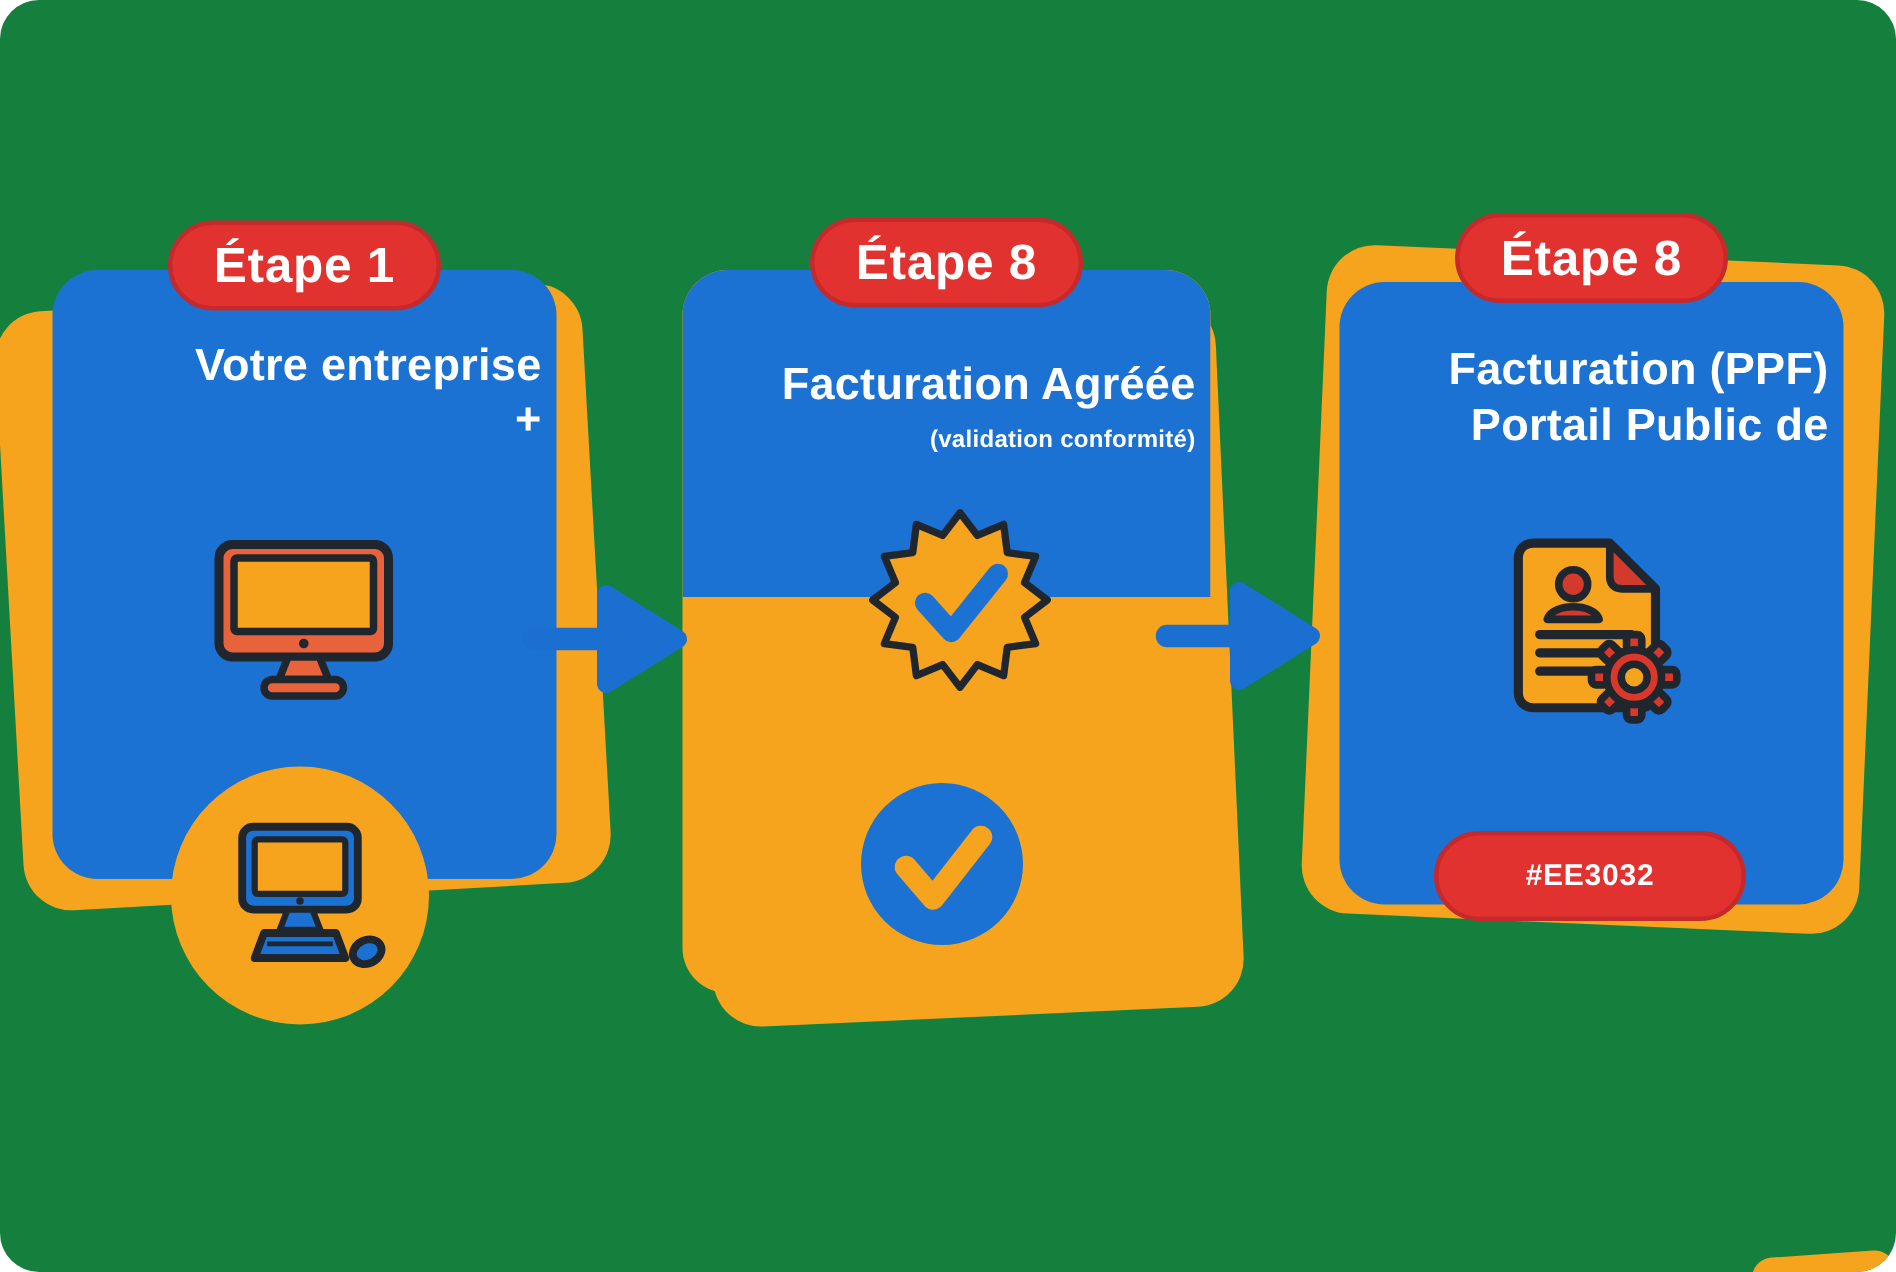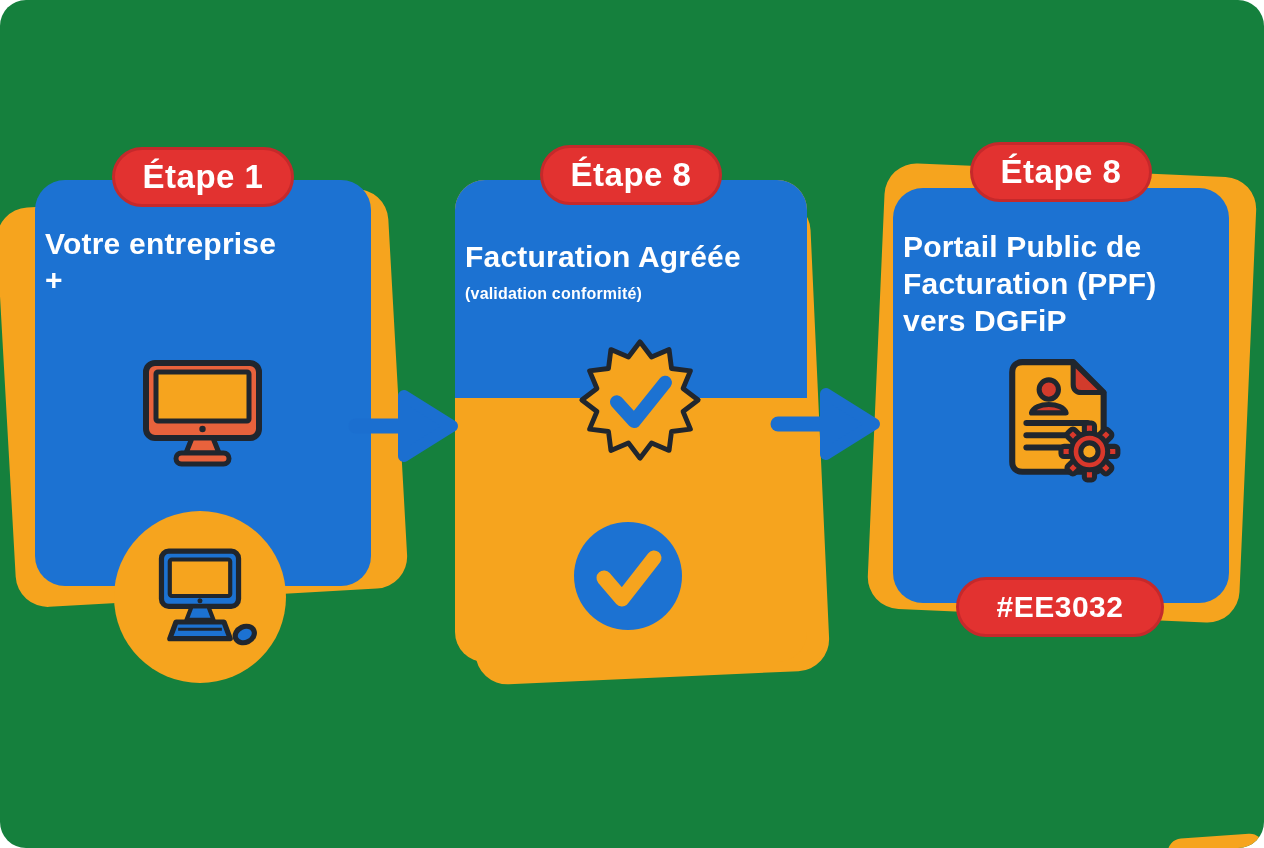--- a/index.html
+++ b/index.html
@@ -23,25 +23,25 @@
   
   .pill{
     position:absolute;height:60px;border-radius:31px;background:#e23230;
     border:3px solid #c5292b;box-sizing:border-box;z-index:5;
     display:flex;align-items:center;justify-content:center;
     color:#ffffff;font-weight:bold;font-size:33px;letter-spacing:0.5px;
   }
   .pill-1{left:112px;top:147px;width:182px;}
   .pill-2{left:540px;top:145px;width:182px;}
   .pill-3{left:970px;top:142px;width:182px;}
-  .pill-code{left:956px;top:577px;width:208px;font-size:30px;}
+  .pill-code{left:956px;top:554px;width:208px;font-size:20px;}
   
   .title{
     position:absolute;z-index:4;color:#ffffff;font-weight:bold;
-    text-align:left;font-size:30px;line-height:36px;letter-spacing:0.2px;
+    text-align:right;font-size:30px;line-height:36px;letter-spacing:0.2px;
   }
   .title-1{left:45px;top:226px;width:316px;}
   .title-2{left:465px;top:239px;width:332px;}
   .title-2 .sub{font-size:16px;line-height:32px;margin-top:3px;}
   .title-3{left:903px;top:228px;width:316px;line-height:37px;}
   
   .icon{position:absolute;z-index:4;line-height:0;}
   .monitor-1{left:140px;top:358px;}
   .circle-badge{
     position:absolute;left:114px;top:511px;width:172px;height:172px;border-radius:50%;
@@ -127,23 +127,22 @@
   <div class="icon arrow-2">
     <svg width="124" height="88" viewBox="0 0 124 88">
       <line x1="10" y1="44" x2="66" y2="44" stroke="#1b6fd0" stroke-width="15" stroke-linecap="round"></line>
       <path d="M58 14 L106 44 L58 74 Z" fill="#1b6fd0" stroke="#1b6fd0" stroke-width="12" stroke-linejoin="round"></path>
     </svg>
   </div>
 
   <div class="card card-3"></div>
   <div class="pill pill-3">Étape 8</div>
   <div class="title title-3">
+    <div>Facturation (PPF)</div>
     <div>Portail Public de</div>
-    <div>Facturation (PPF)</div>
-    <div>vers DGFiP</div>
   </div>
 
   <div class="icon doc-gear">
     <svg width="124" height="128" viewBox="0 0 122 126">
       <path d="M12 16 c0-6 4-10 10-10 h50 l30 30 v68 c0 6 -4 10 -10 10 h-70 c-6 0 -10 -4 -10 -10 z" fill="#f6a41e" stroke="#20262e" stroke-width="6" stroke-linejoin="round"></path>
       <path d="M72 6 l30 30 h-22 c-5 0 -8 -3 -8 -8 z" fill="#d23b2c" stroke="#20262e" stroke-width="5" stroke-linejoin="round"></path>
       <circle cx="48" cy="33" r="9.5" fill="#d23b2c" stroke="#20262e" stroke-width="5"></circle>
       <path d="M31 56 c3-11 31-11 34 0 z" fill="#d23b2c" stroke="#20262e" stroke-width="5" stroke-linejoin="round"></path>
       <line x1="26" y1="66" x2="86" y2="66" stroke="#20262e" stroke-width="6" stroke-linecap="round"></line>
       <line x1="26" y1="78" x2="86" y2="78" stroke="#20262e" stroke-width="6" stroke-linecap="round"></line>

